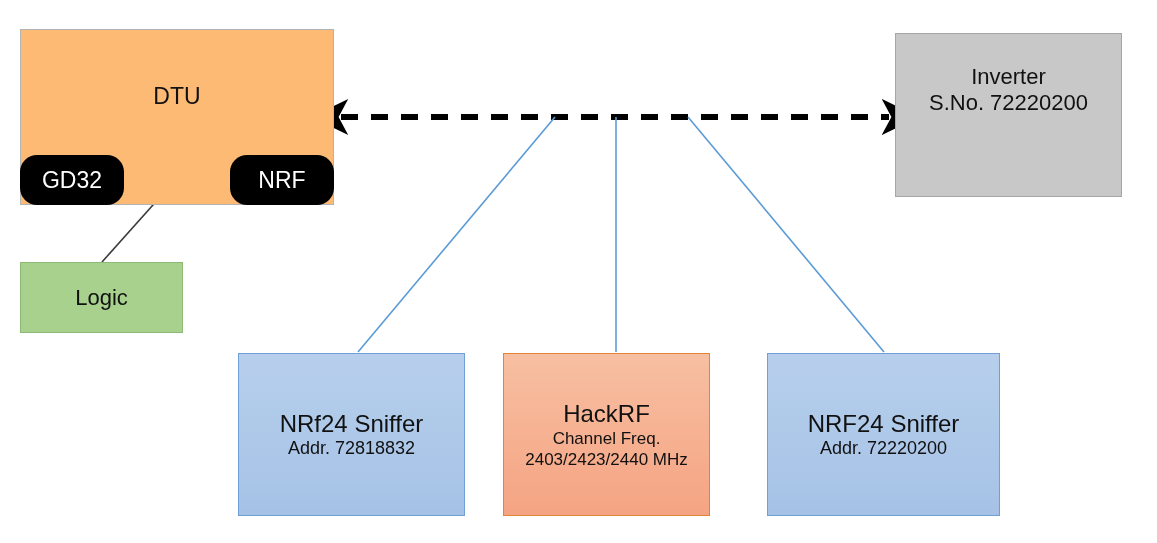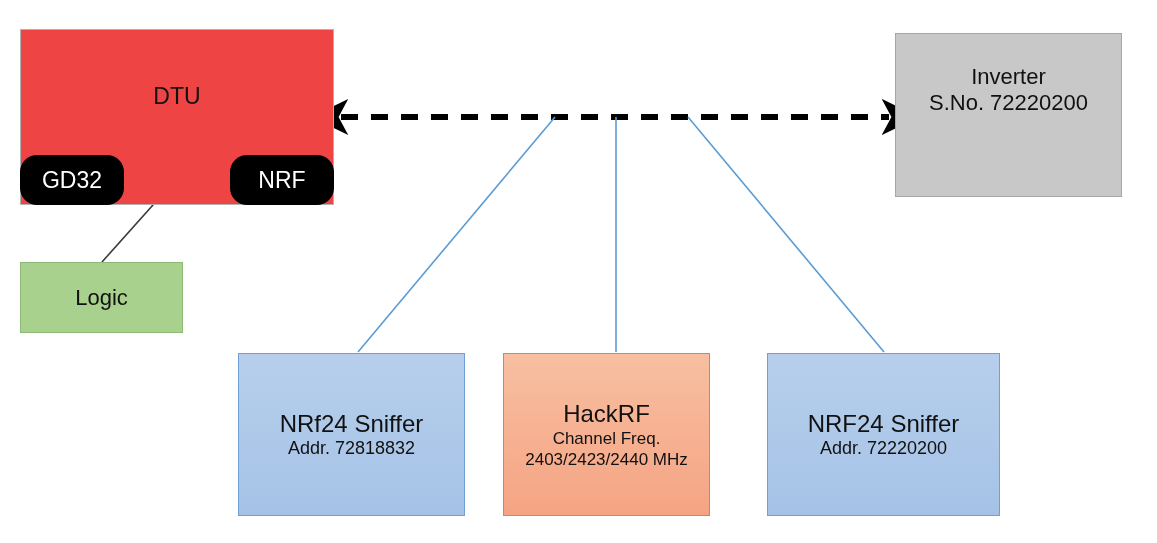--- a/index.html
+++ b/index.html
@@ -27,21 +27,21 @@
     justify-content: center;
     text-align: center;
     line-height: 1.18;
   }
   
   #dtu-node {
     left: 20px;
     top: 29px;
     width: 314px;
     height: 176px;
-    background: #ef4444;
+    background: #fdba74;
     border: 1px solid #b3b3b3;
     justify-content: flex-start;
     padding-top: 53px;
   }
   #dtu-node .t1 { font-size: 23px; color: #111111; }
   #dtu-node .t2 { font-size: 23px; color: #111111; }
 
   
   #inverter-node {
     left: 895px;

